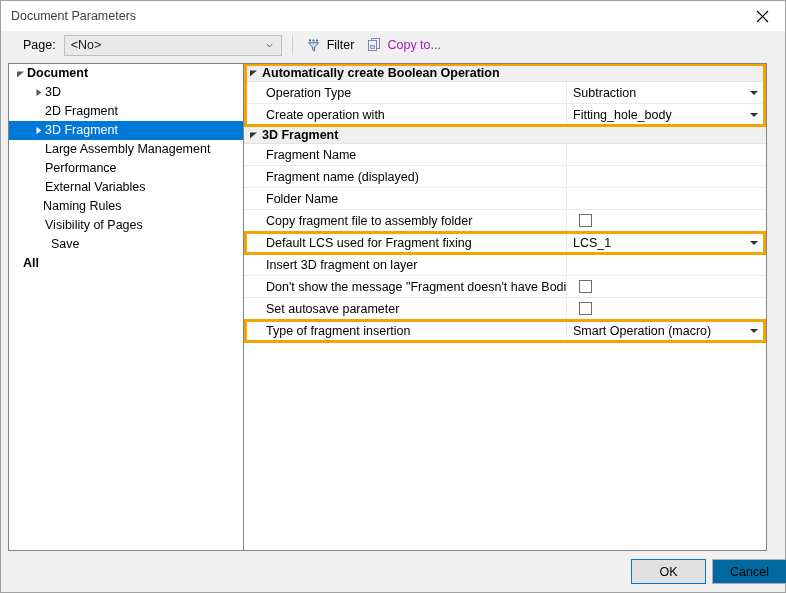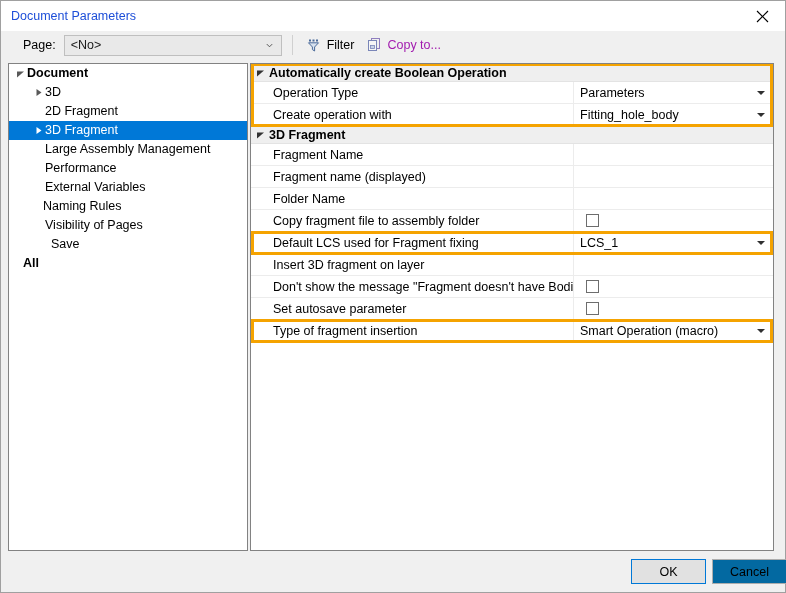--- a/index.html
+++ b/index.html
@@ -21,21 +21,21 @@
   
   .titlebar {
     position: absolute; left: 0; top: 0;
     width: 784px; height: 30px;
     background: #ffffff;
     display: flex; align-items: center;
   }
   .titlebar-text {
     margin-left: 10px;
     font-size: 12.5px;
-    color: #1d4ed8;
+    color: #404040;
     line-height: 30px;
     white-space: nowrap;
   }
   .titlebar-close {
     position: absolute; right: 0; top: 0;
     width: 46px; height: 30px;
     display: flex; align-items: center; justify-content: center;
     cursor: default;
   }
   .titlebar-close svg { display: block; }
@@ -111,21 +111,21 @@
   .tree-row.bold { font-weight: bold; }
   .tree-exp {
     width: 14px; height: 19px;
     display: flex; align-items: center; justify-content: center;
     flex: none;
   }
   .tree-label { line-height: 19px; }
 
   
   .grid-panel {
-    position: absolute; left: 249px; top: 62px;
+    position: absolute; left: 242px; top: 62px;
     width: 524px; height: 488px;
     background: #ffffff;
     border: 1px solid #828282;
     overflow: hidden;
   }
   .grid-inner { position: relative; width: 100%; }
 
   .cat-row {
     position: relative;
     height: 18px;
@@ -323,21 +323,21 @@
           <span class="cat-exp">
             <svg width="9" height="9" viewBox="0 0 9 9">
               <path d="M1 2.5 L8 2.5 L1 8.5 Z" fill="#333"></path>
             </svg>
           </span>
           <span class="cat-text">Automatically create Boolean Operation</span>
         </div>
         <div class="prop-row">
           <div class="prop-name">Operation Type</div>
           <div class="prop-val">
-            <span>Parameters</span>
+            <span>Subtraction</span>
             <span class="drop-arrow"></span>
           </div>
         </div>
         <div class="prop-row">
           <div class="prop-name">Create operation with</div>
           <div class="prop-val">
             <span>Fitting_hole_body</span>
             <span class="drop-arrow"></span>
           </div>
         </div>

